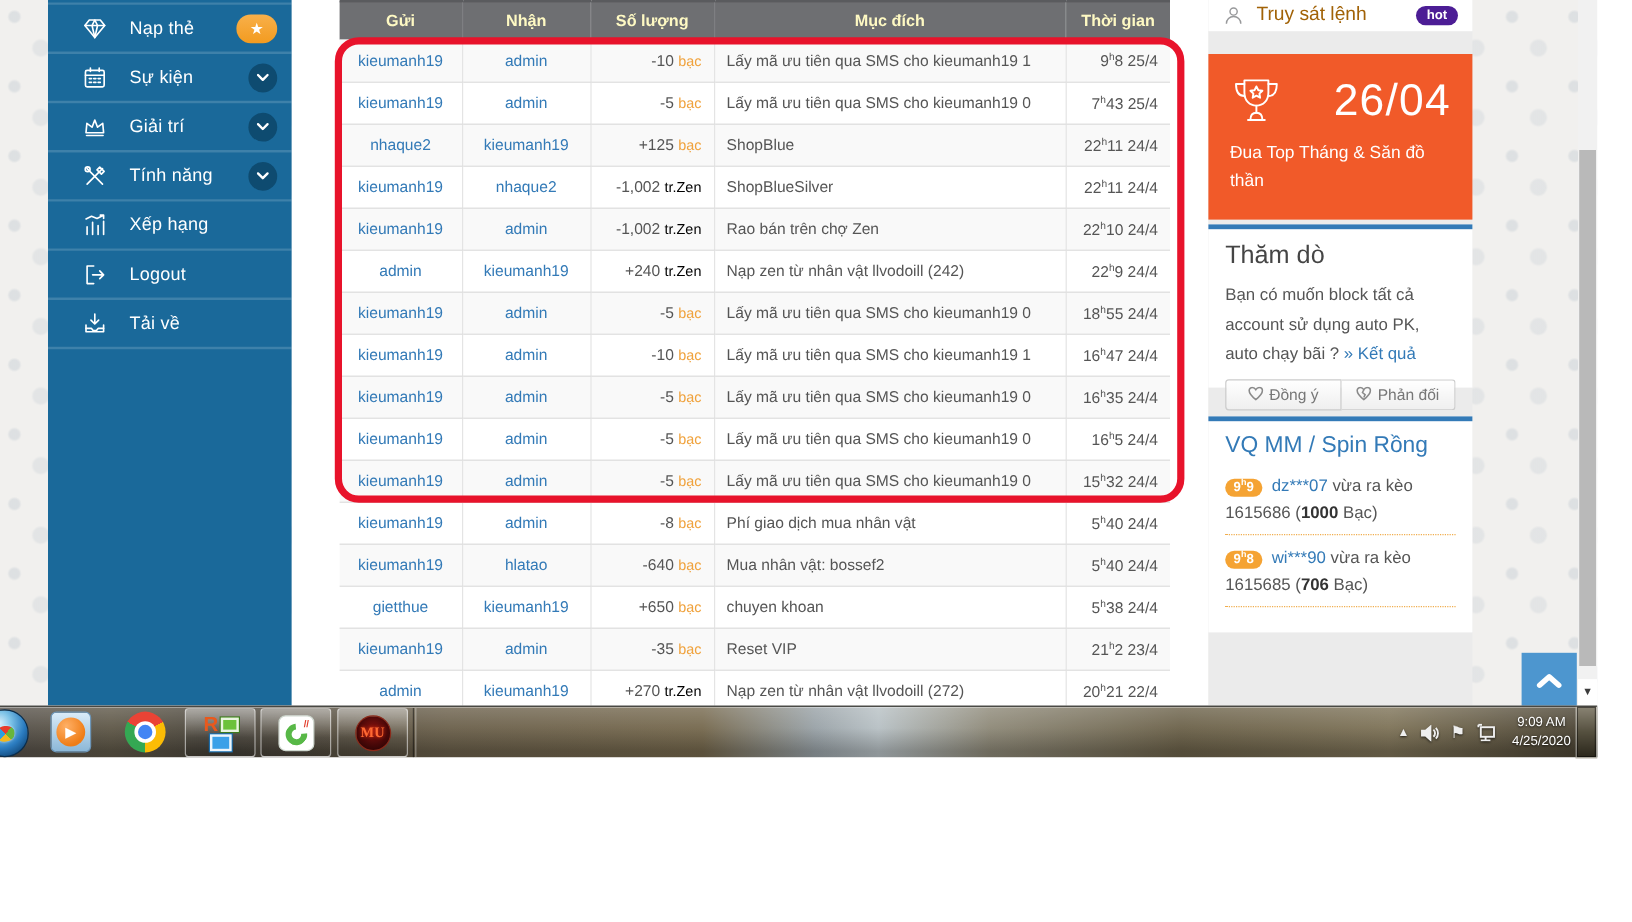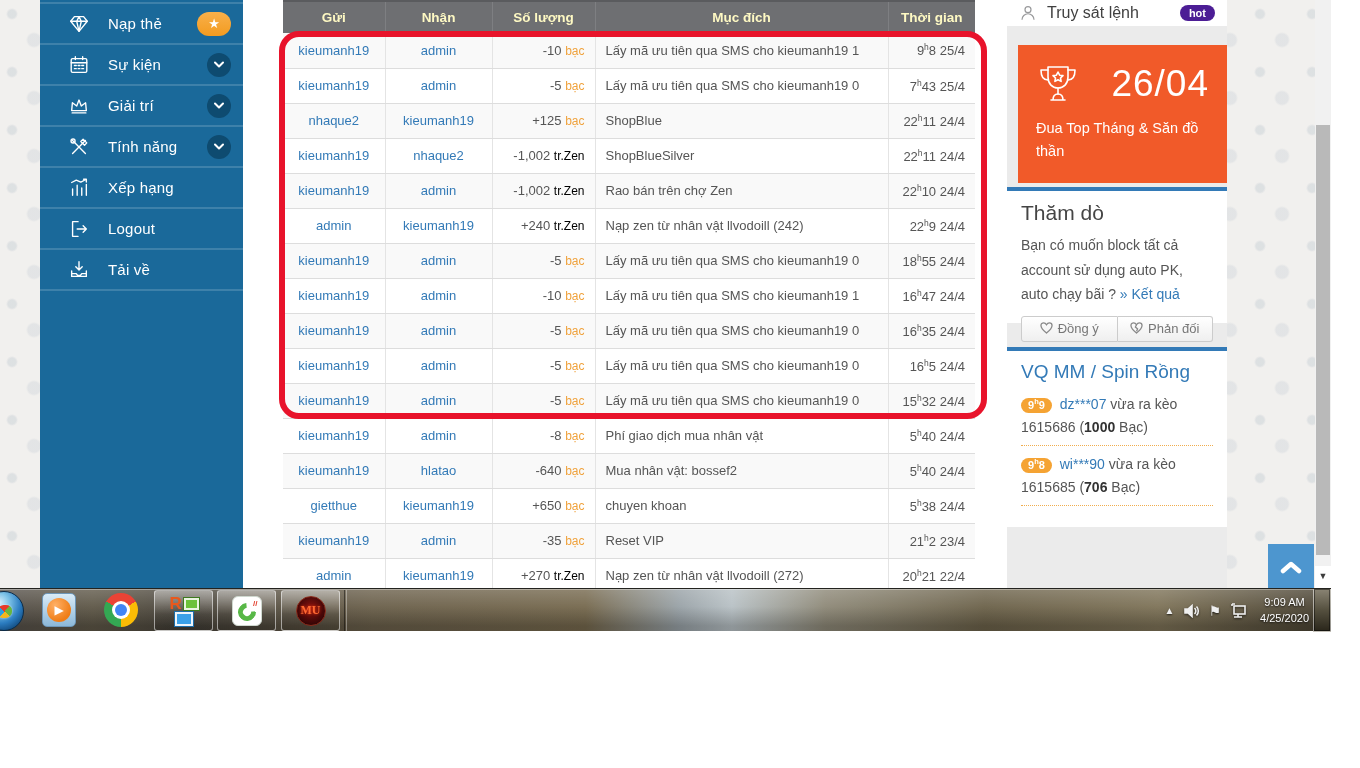--- a/index.html
+++ b/index.html
@@ -45,24 +45,24 @@
   .cur-bac { color:#f0a23c; }
   .cur-zen { color:#000000; }
 
   
   .red-box { position:absolute; left:279px; top:31px; width:708px; height:388px; border:6px solid #e8132b; border-radius:20px; pointer-events:none; }
 
   
   .right-col { position:absolute; left:1007px; top:0; width:220px; height:588px; background:#ebebeb; }
   .tracker-card { height:26px; background:#fff; display:flex; align-items:center; padding:0 12px; }
   .tracker-card svg { width:18px; height:18px; stroke:#98999b; fill:none; stroke-width:1.6; margin-right:10px; }
-  .tracker-link { color:#404040; font-size:16px; text-decoration:none; cursor:pointer; }
+  .tracker-link { color:#a16207; font-size:16px; text-decoration:none; cursor:pointer; }
   .hot-badge { margin-left:auto; background:#4c1d95; color:#fff; font-size:11px; font-weight:bold; padding:2px 9px; border-radius:10px; }
 
-  .event-box { margin-top:19px; height:138px; background:#f15a29; color:#fff; padding:16px 18px 0; cursor:pointer;margin-left:11px; }
+  .event-box { margin-top:19px; height:138px; background:#f15a29; color:#fff; padding:16px 18px 0; cursor:pointer; }
   .event-top { display:flex; align-items:center; }
   .event-top svg { width:44px; height:46px; stroke:#fff; fill:none; stroke-width:1.6; stroke-linecap:round; stroke-linejoin:round; }
   .event-date { margin-left:auto; font-size:37px; letter-spacing:1px; }
   .event-desc { margin-top:10px; font-size:14.5px; line-height:1.6; }
 
   .card { background:#fff; border-top:4px solid #337ab7; }
   .poll-card { margin-top:4px; padding:10px 14px 14px; height:136px; }
   .poll-title { font-size:21px; color:#454545; font-weight:400; margin-bottom:8px; }
   .poll-q { font-size:14px; color:#555; line-height:1.75; }
   .poll-link { color:#337ab7; text-decoration:none; cursor:pointer; }

